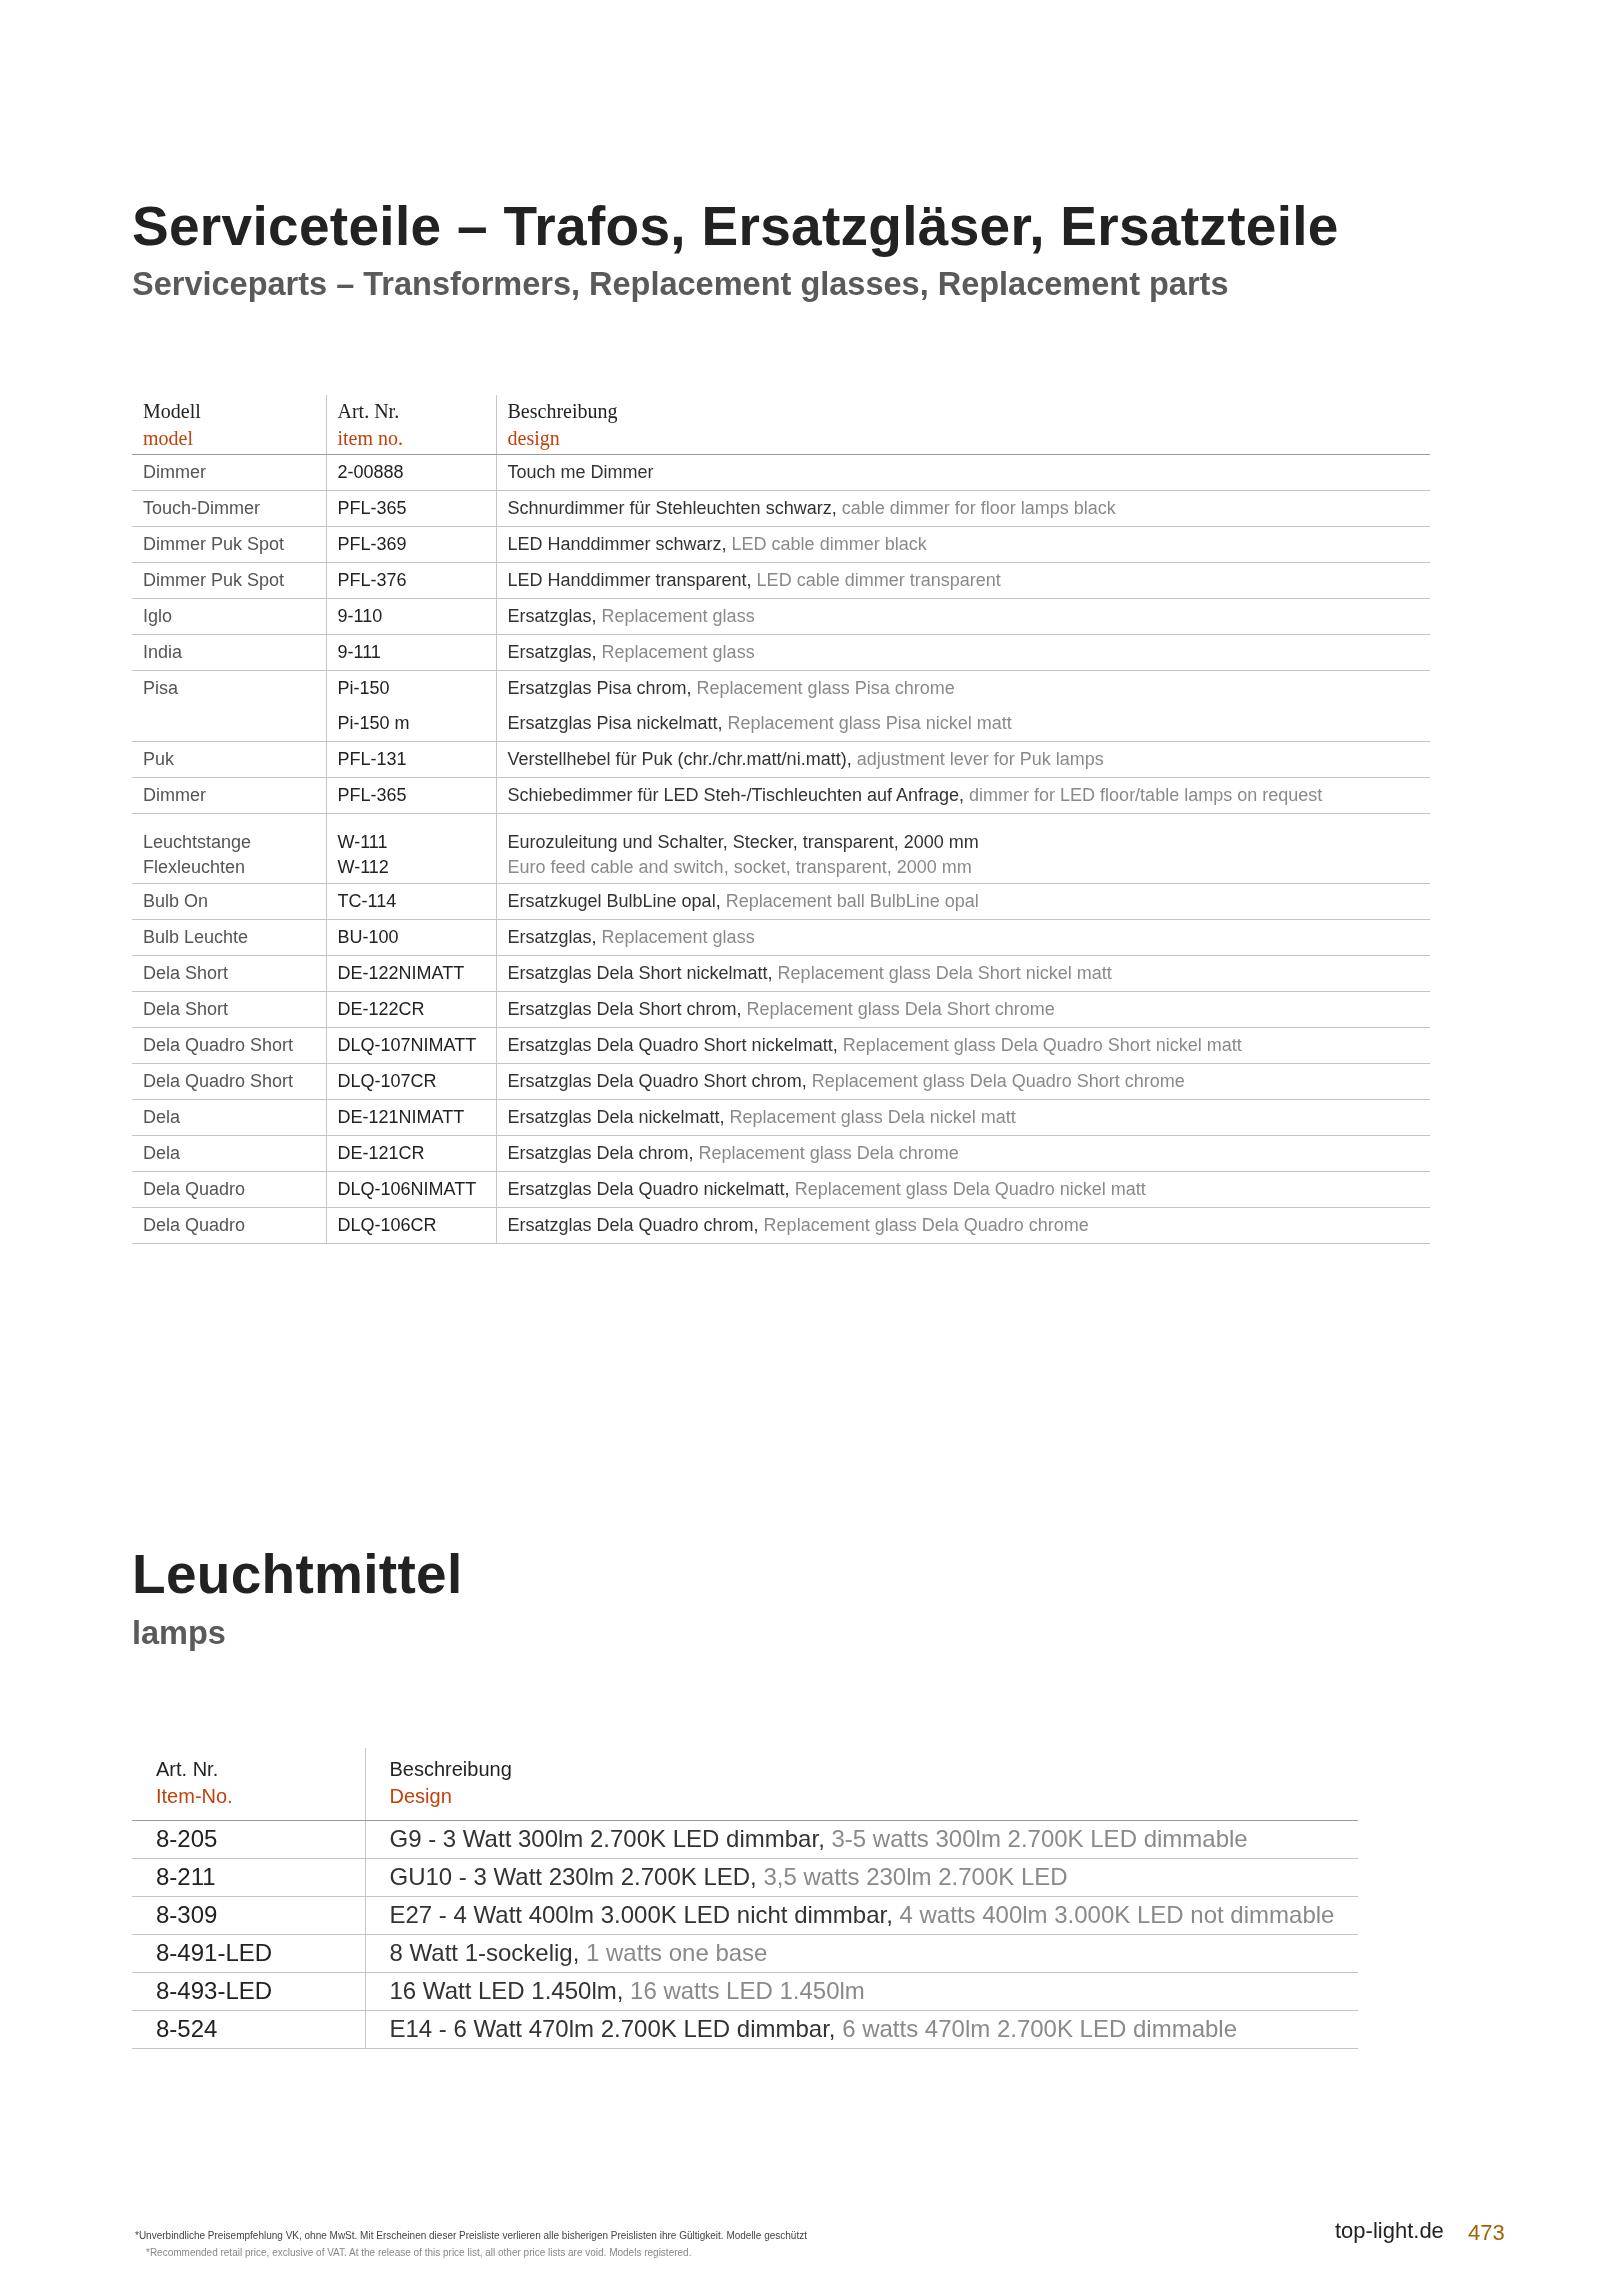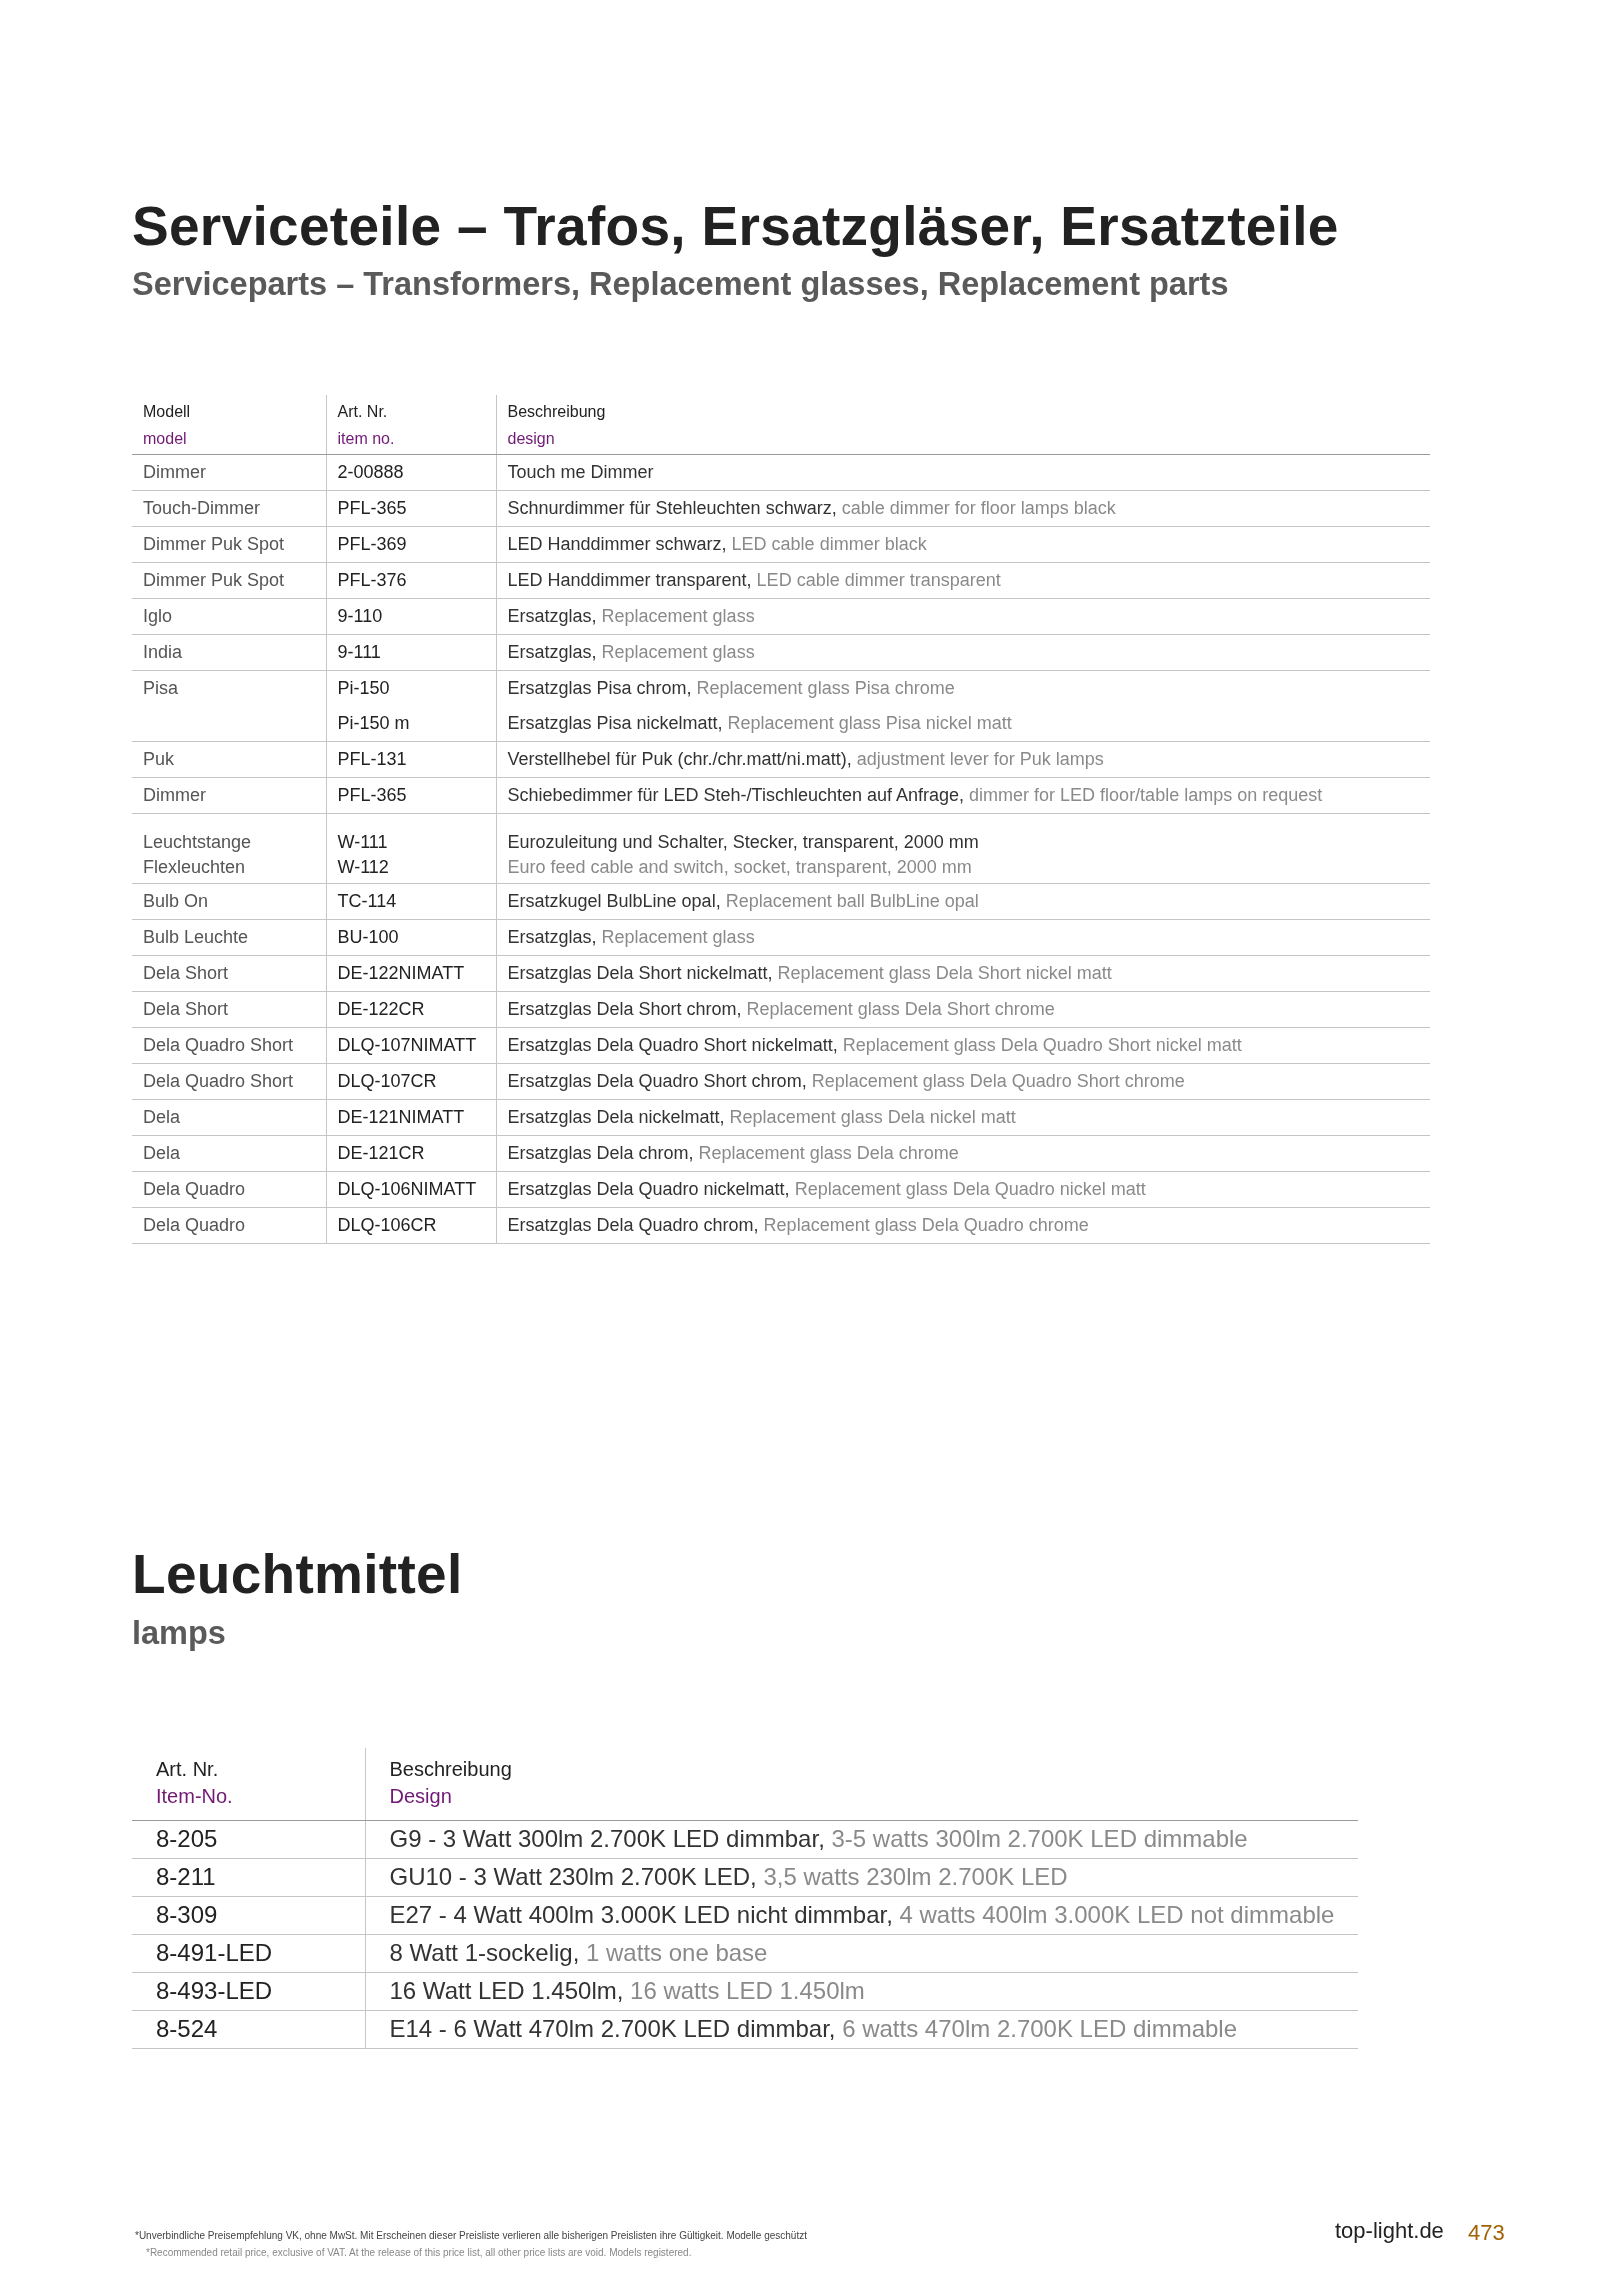--- a/index.html
+++ b/index.html
@@ -13,28 +13,28 @@
   #title2 { top:1542px; font-size:55px; }
   #subtitle2 { top:1615px; font-size:32.5px; }
 
   table { position:absolute; border-collapse:collapse; table-layout:fixed; }
   td, th { font-weight:normal; text-align:left; vertical-align:top; padding:0 0 0 11px; white-space:nowrap; }
 
   
   #t1 { left:132px; top:395px; width:1298px; }
   #t1 col.c1 { width:194px; }
   #t1 col.c2 { width:170px; }
-  #t1 thead th { height:59px; padding-top:2.6px; font-size:16px; line-height:27px; border-bottom:1.9px solid #9a9a9a; }
+  #t1 thead th { height:59px; padding-top:2.6px; font-size:20px; line-height:27px; border-bottom:1.9px solid #9a9a9a;font-family:Liberation Serif, serif; }
   #t1 thead th + th { border-left:1.3px solid #c6c6c6; }
   #t1 tbody td { font-size:18px; line-height:35px; height:35px; border-bottom:1.9px solid #c4c4c4; }
   #t1 tbody td + td { border-left:1.3px solid #c6c6c6; }
   #t1 tbody tr.two td { line-height:25px; padding-top:16px; padding-bottom:3.2px; height:57px; }
   #t1 tbody tr.pisa td { line-height:35px; height:70px; padding-top:0; }
   .hdr-de { color:#222; display:block; }
-  .hdr-en { color:#701a75; display:block; }
+  .hdr-en { color:#c2410c; display:block; }
   .model { color:#555; font-weight:300; }
   .art { color:#222; }
   .de { color:#333; }
   .en { color:#8a8a8a; }
   .line { display:block; }
 
   
   #t2 { left:132px; top:1748px; width:1226px; }
   #t2 col.c1 { width:233px; }
   #t2 thead th { height:72px; padding-top:7.8px; font-size:20px; line-height:27px; border-bottom:1.9px solid #9a9a9a; padding-left:24px; }

